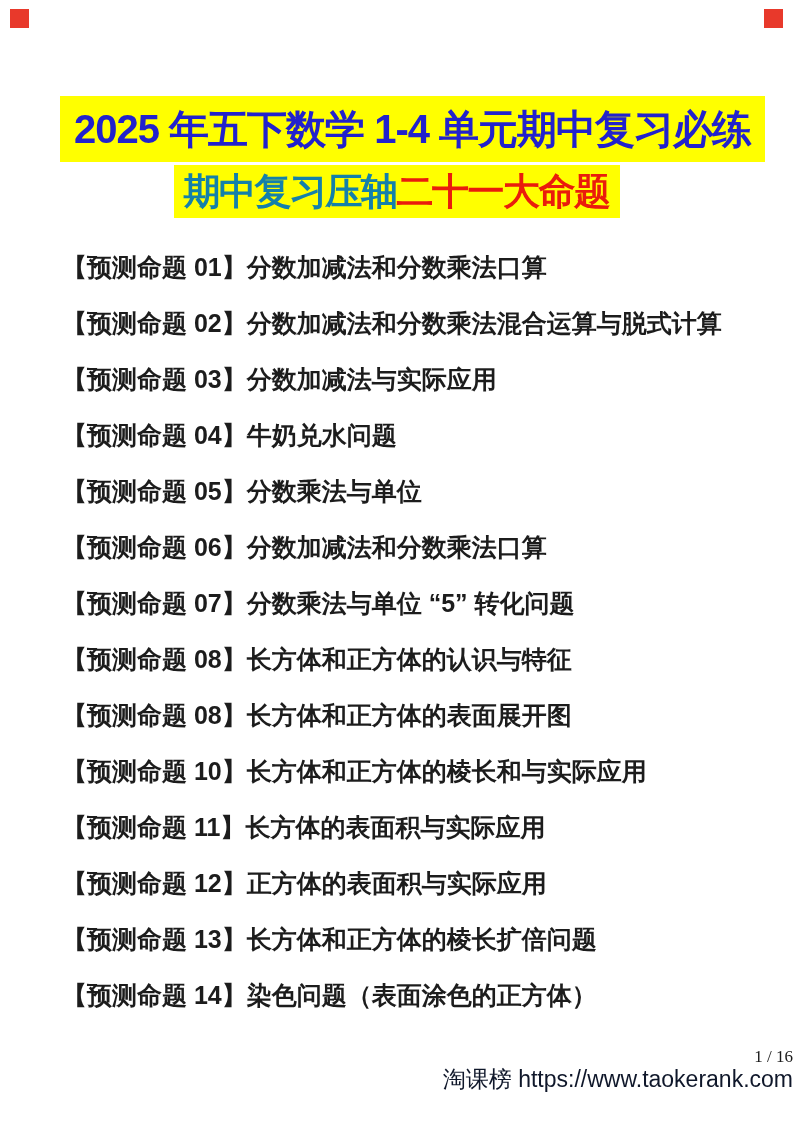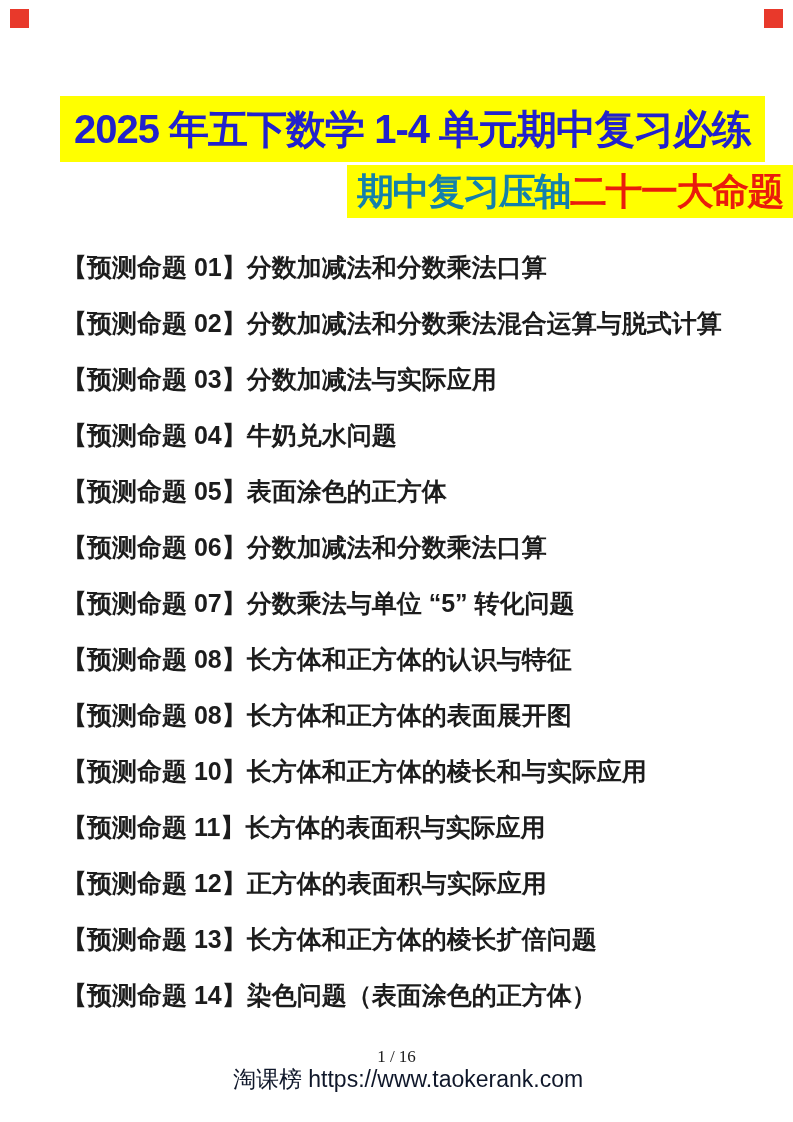--- a/index.html
+++ b/index.html
@@ -34,21 +34,21 @@
     line-height: 66px;
     font-size: 40px;
     font-weight: 700;
     letter-spacing: -1px;
   }
   .title-line2 {
     position: absolute;
     top: 165px;
     left: 0;
     width: 100%;
-    text-align: right;
+    text-align: center;
   }
   .title-line2 .hl {
     display: inline-block;
     padding: 0 10px;
     line-height: 53px;
     font-size: 37px;
     font-weight: 700;
     letter-spacing: -1.5px;
   }
 
@@ -69,21 +69,21 @@
     letter-spacing: 0px;
   }
   .topic-item .label { flex: 0 0 auto; }
   .topic-item .text  { flex: 0 0 auto; }
 
   .footer {
     position: absolute;
     top: 1047px;
     left: 0;
     width: 100%;
-    text-align: center;
+    text-align: right;
   }
   .page-number {
     font-family: "Liberation Serif", serif;
     font-size: 17px;
     line-height: 19px;
     color: #1a1a1a;
   }
   .watermark {
     font-size: 23px;
     line-height: 26px;
@@ -119,21 +119,21 @@
     <div class="topic-item">
         <span class="label">【预测命题 03】</span>
         <span class="text">分数加减法与实际应用</span>
       </div>
     <div class="topic-item">
         <span class="label">【预测命题 04】</span>
         <span class="text">牛奶兑水问题</span>
       </div>
     <div class="topic-item">
         <span class="label">【预测命题 05】</span>
-        <span class="text">表面涂色的正方体</span>
+        <span class="text">分数乘法与单位</span>
       </div>
     <div class="topic-item">
         <span class="label">【预测命题 06】</span>
         <span class="text">分数加减法和分数乘法口算</span>
       </div>
     <div class="topic-item">
         <span class="label">【预测命题 07】</span>
         <span class="text">分数乘法与单位 “5” 转化问题</span>
       </div>
     <div class="topic-item">

